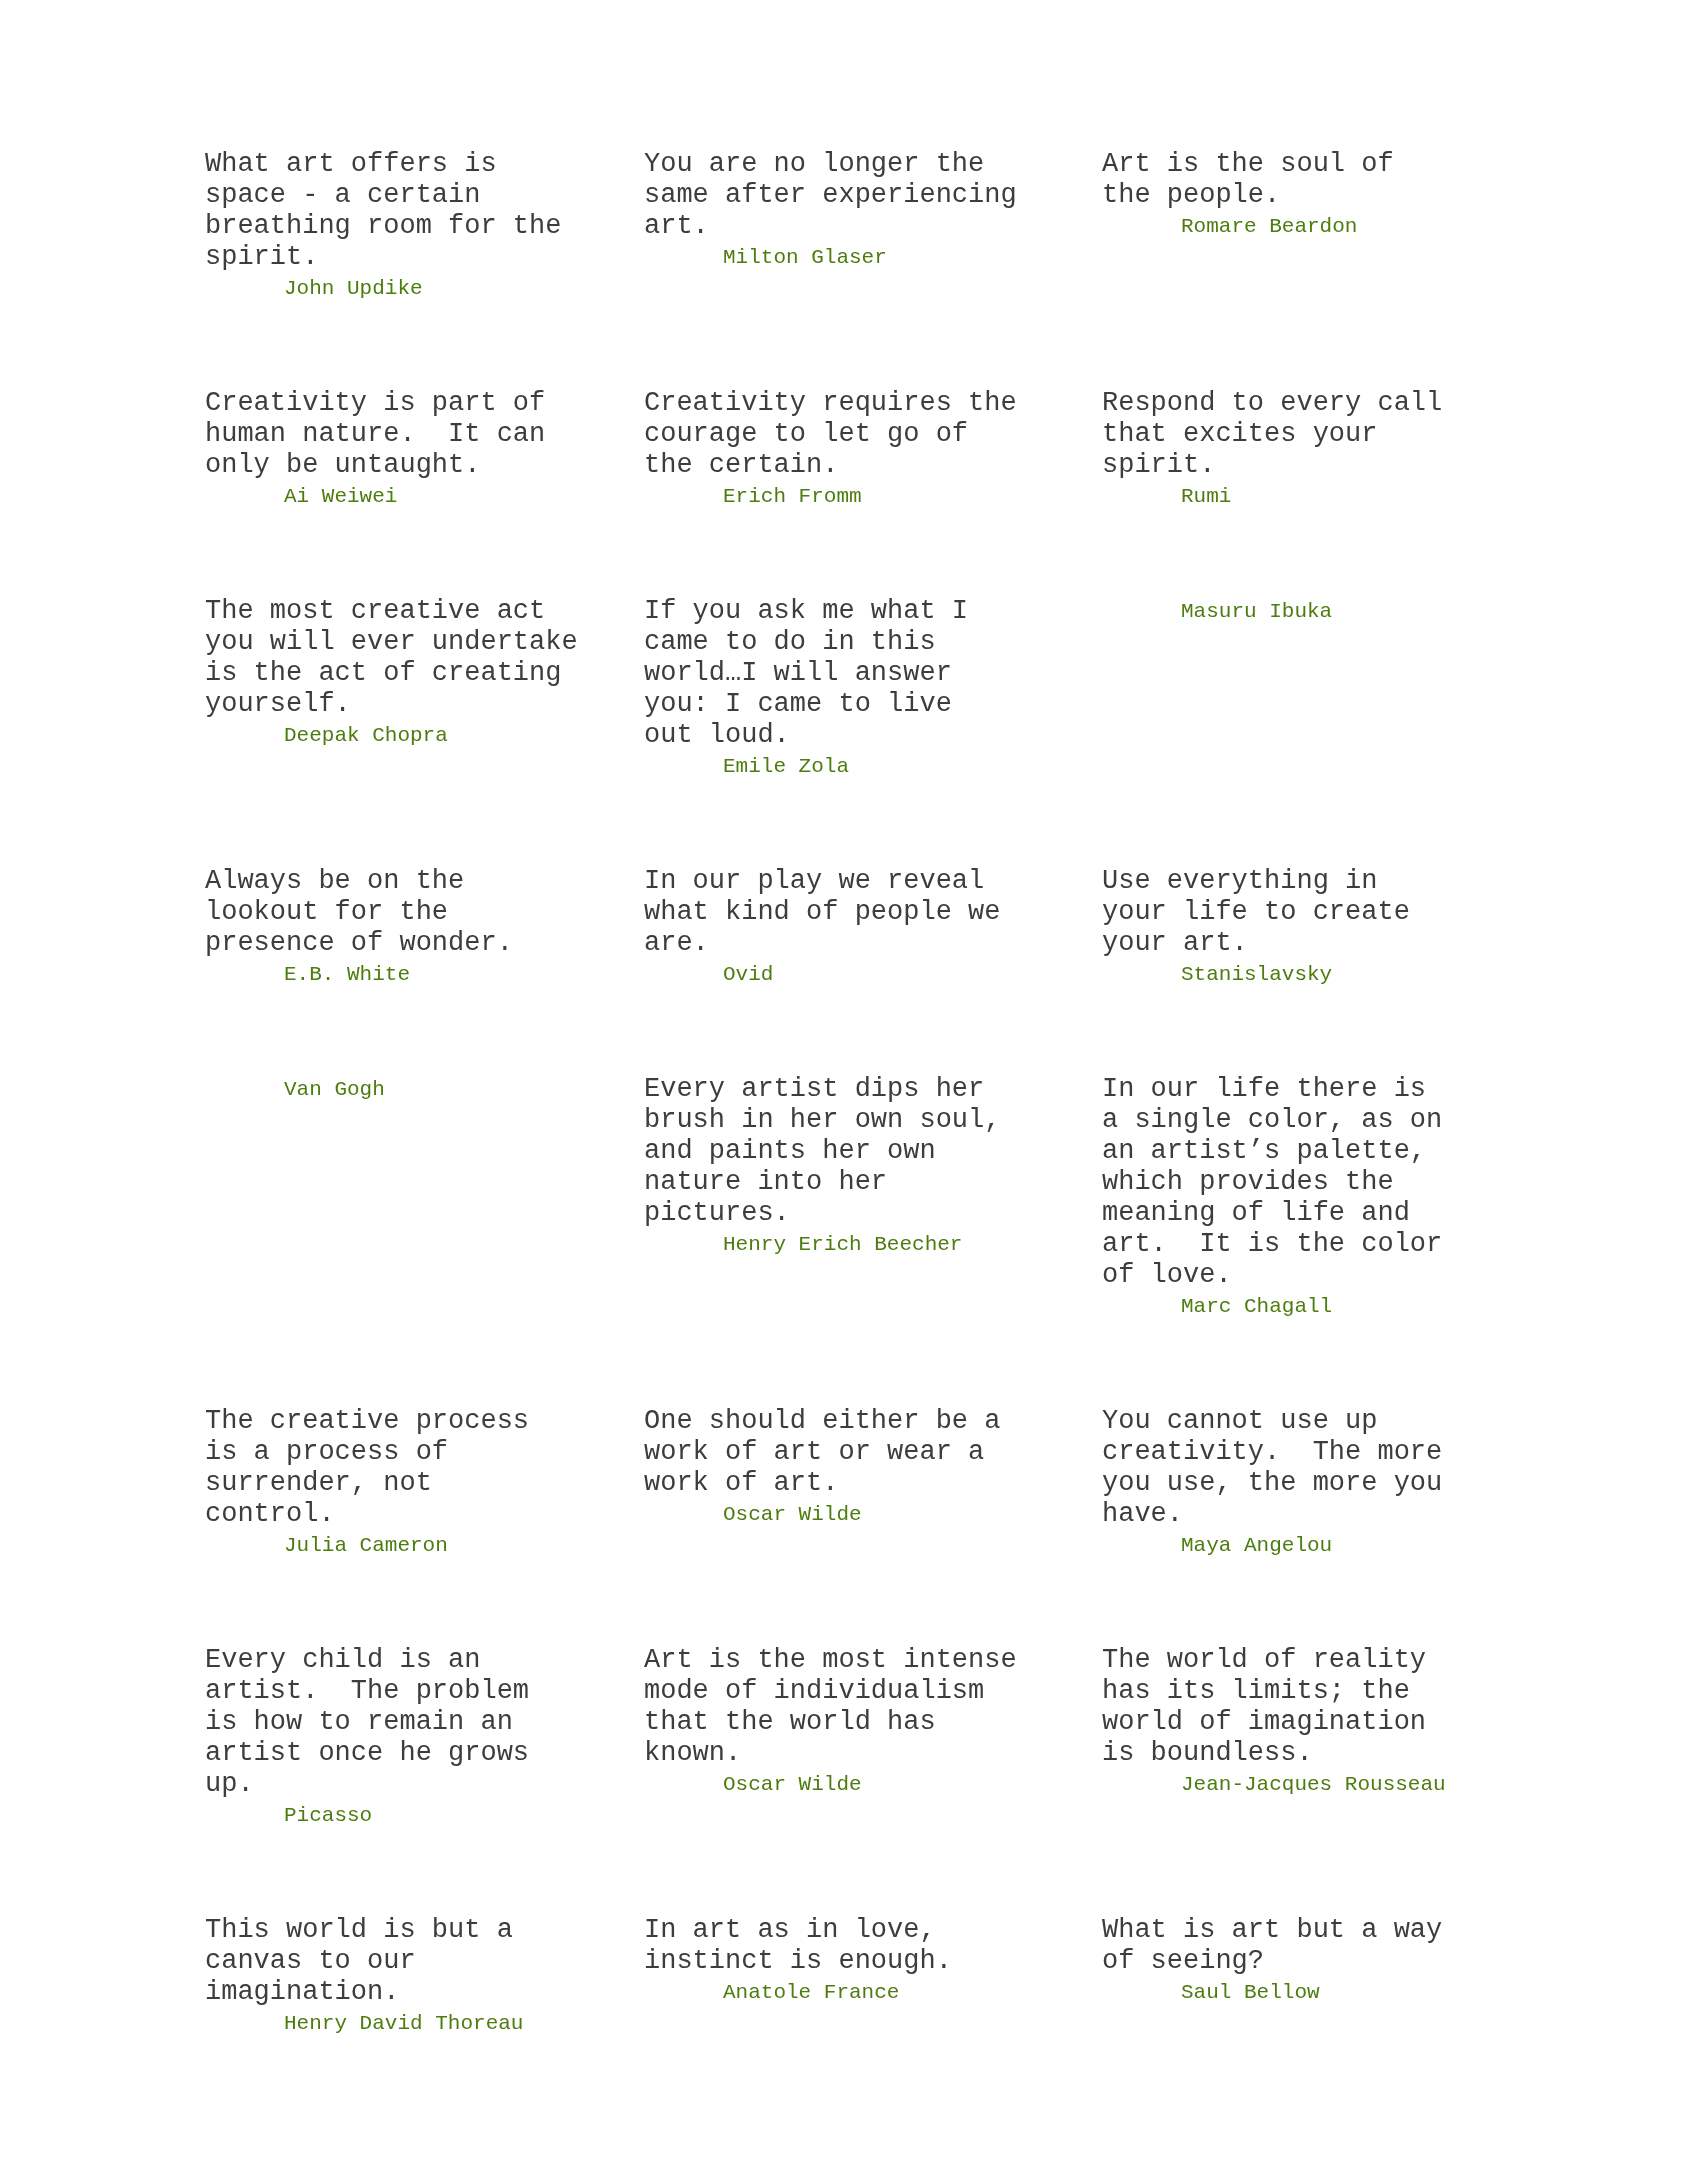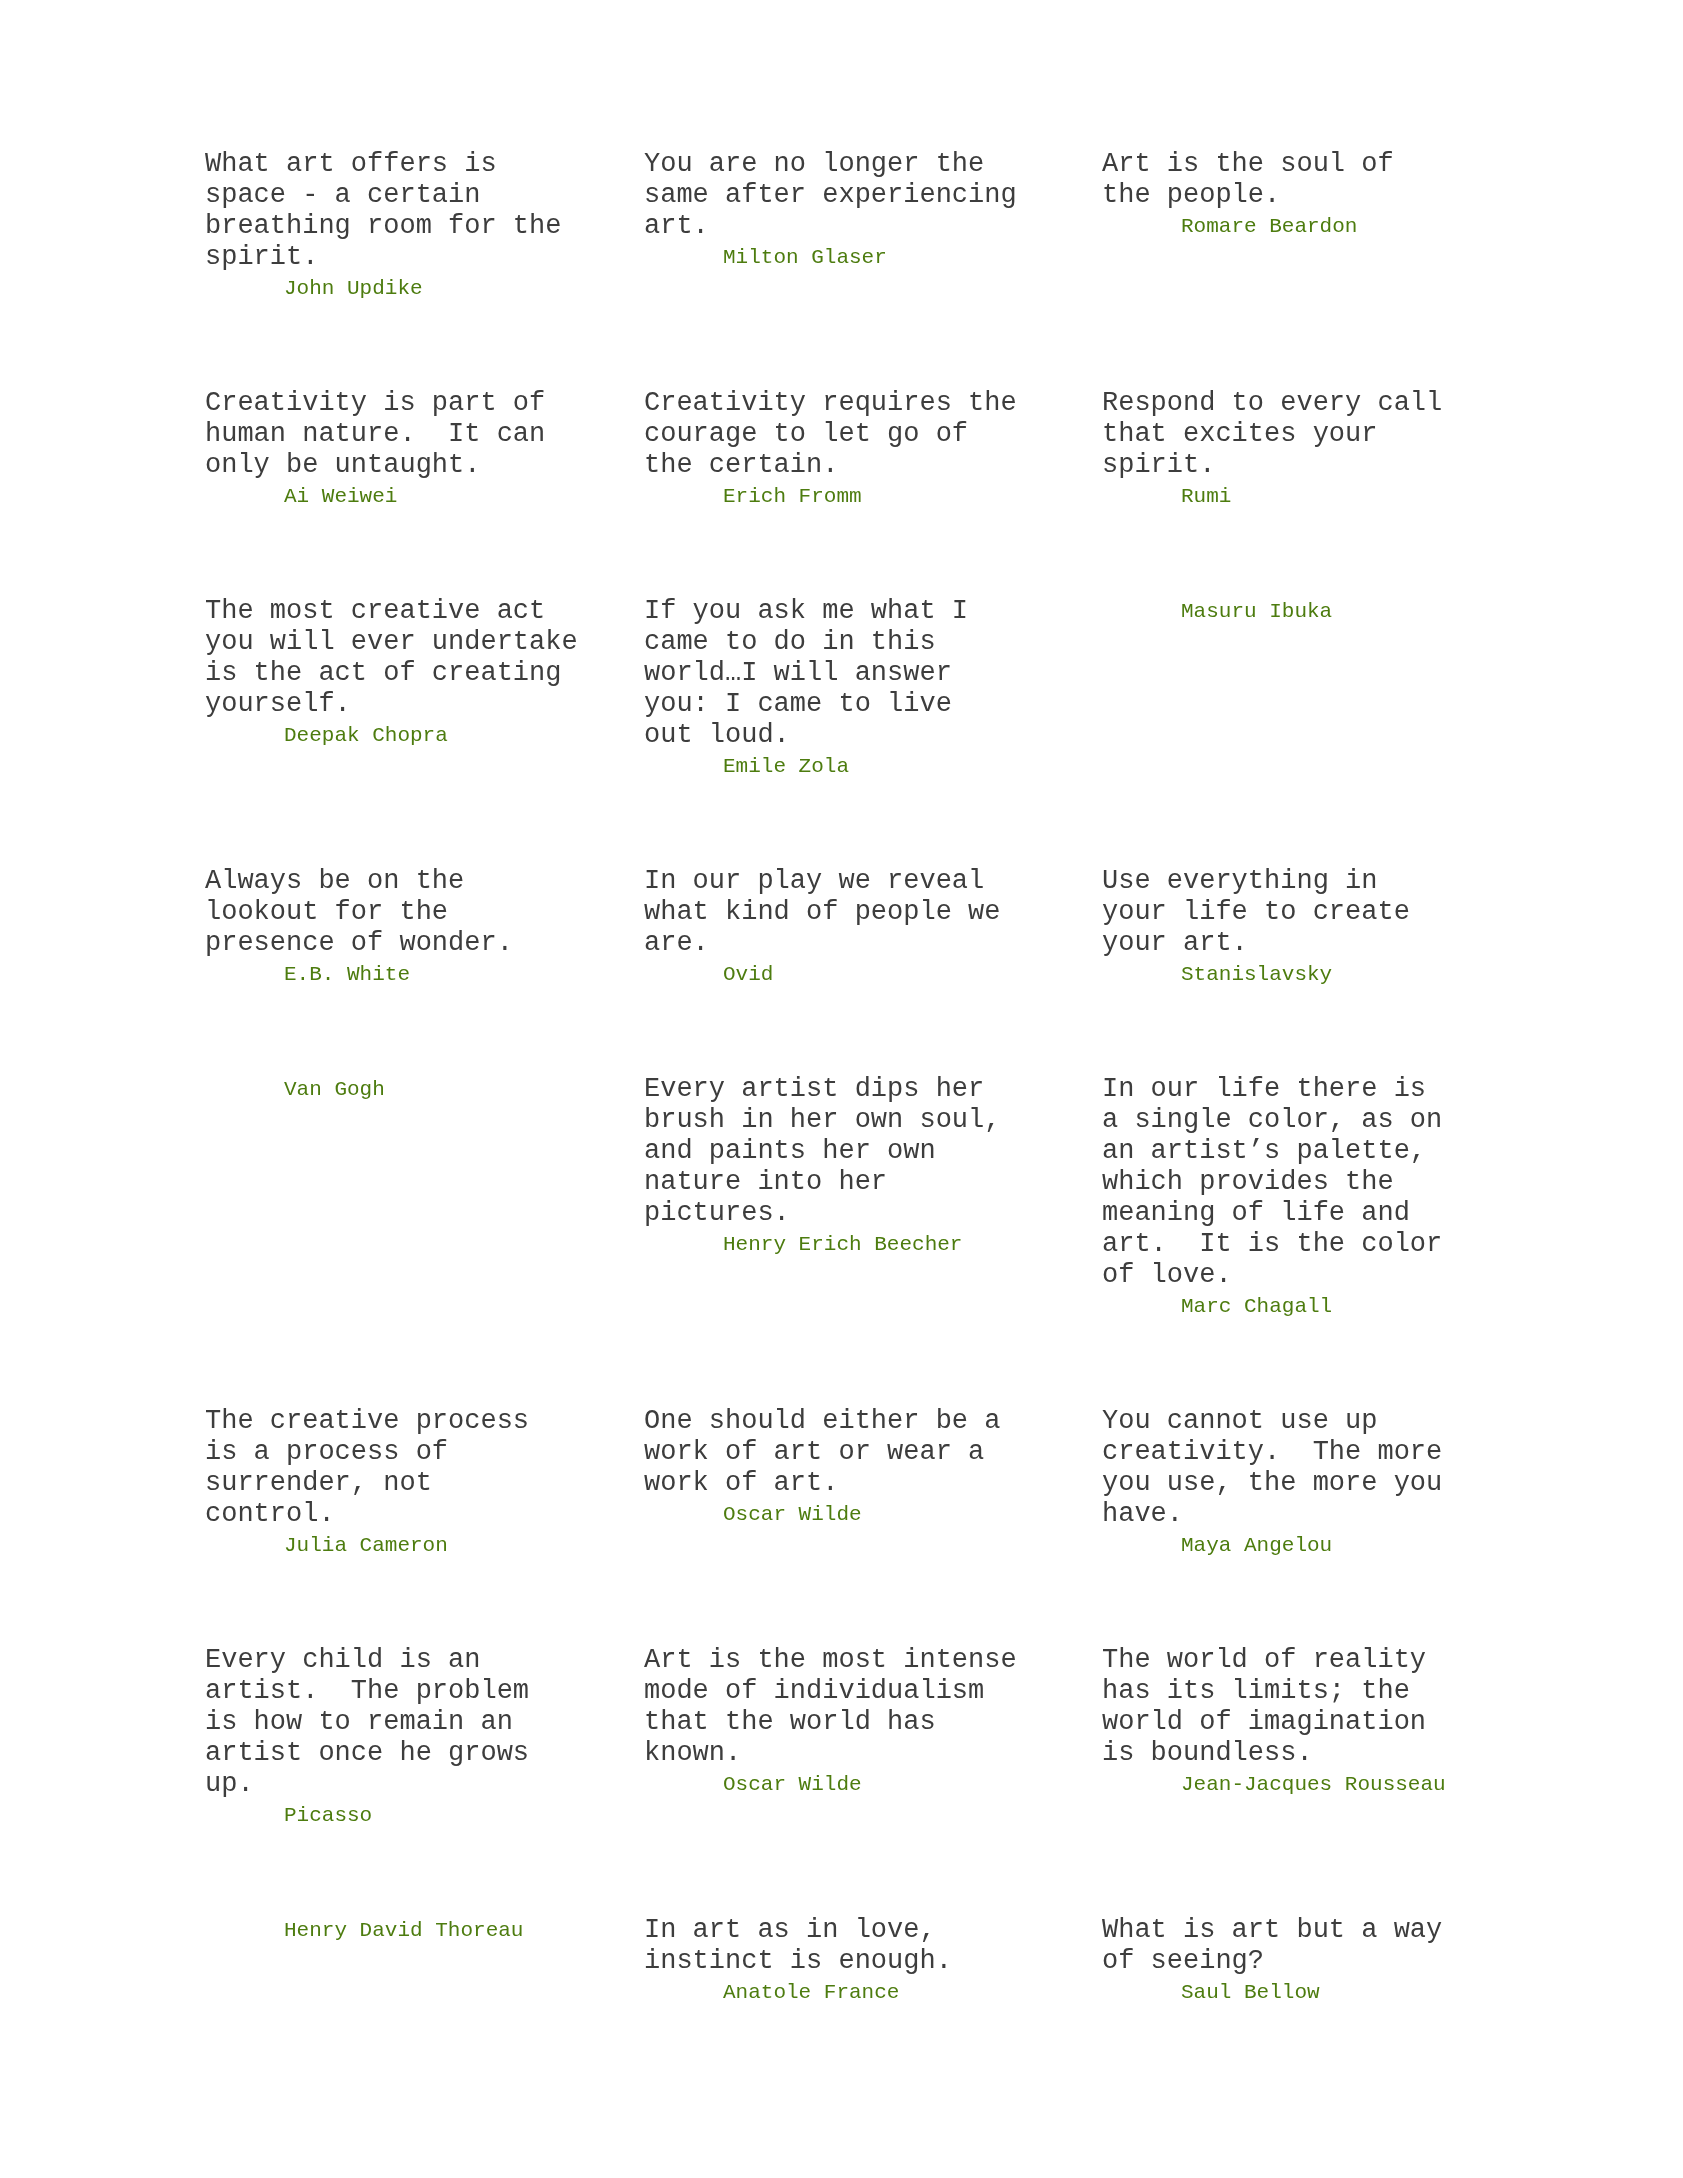--- a/index.html
+++ b/index.html
@@ -184,20 +184,23 @@
     </div>
     <div class="quote-cell">
       <div class="quote-text">The world of reality
 has its limits; the
 world of imagination
 is boundless.</div>
       <div class="quote-author">Jean-Jacques Rousseau</div>
     </div>
 
     <div class="quote-cell">
+      <div class="quote-text">This world is but a
+canvas to our
+imagination.</div>
       <div class="quote-author">Henry David Thoreau</div>
     </div>
     <div class="quote-cell">
       <div class="quote-text">In art as in love,
 instinct is enough.</div>
       <div class="quote-author">Anatole France</div>
     </div>
     <div class="quote-cell">
       <div class="quote-text">What is art but a way
 of seeing?</div>

